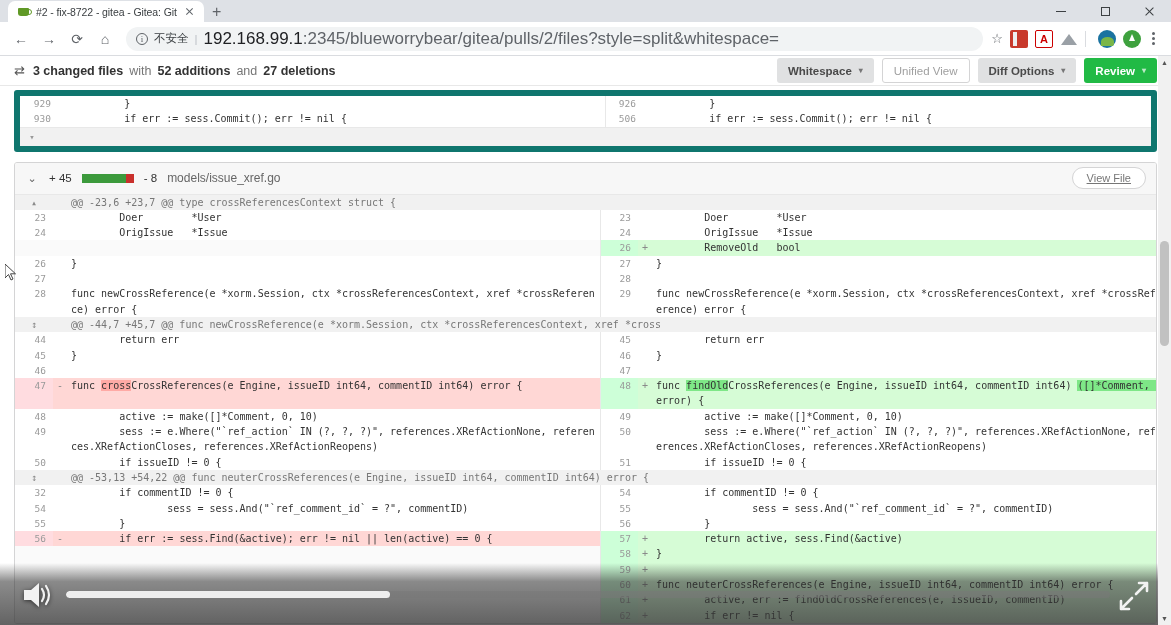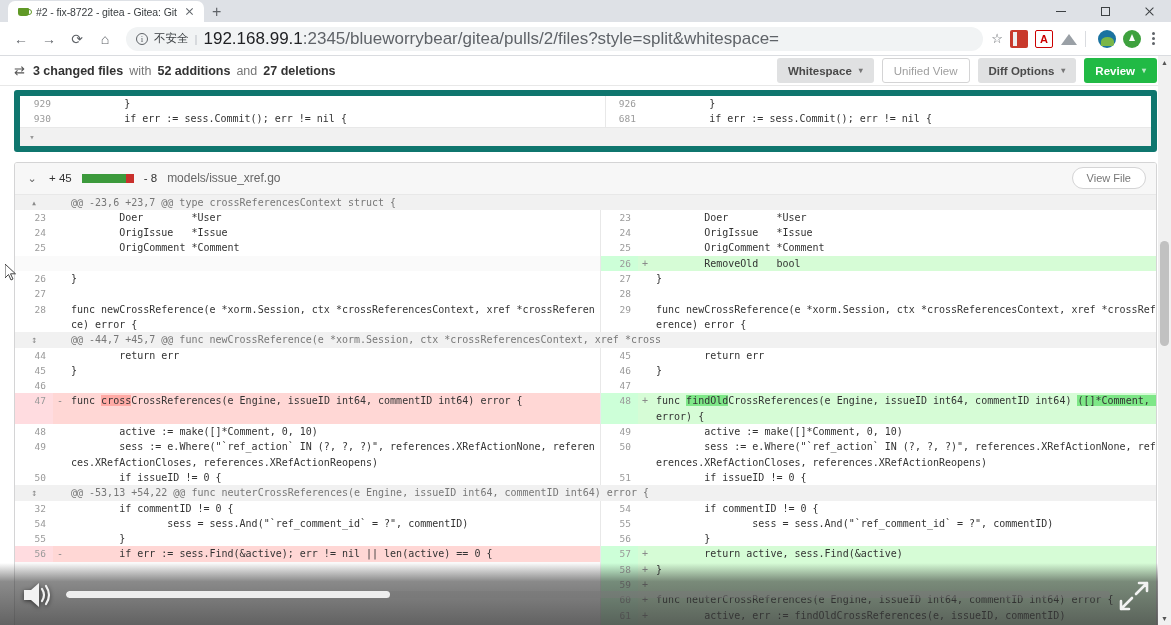--- a/index.html
+++ b/index.html
@@ -152,21 +152,21 @@
     border-bottom:1px solid #e8e8e8; background:#f7f7f7; font-size:12px;
   }
   .chev { color:#666; font-size:11px; cursor:pointer; width:14px; text-align:center;}
   .addnum { color:#333; font-size:11.5px; }
   .delnum { color:#333; font-size:11.5px; }
   .statbar { width:52px; height:9px; display:flex; border:0; }
   .statbar .g { background:#3c9a3c; } .statbar .r { background:#c9302c; }
   .fname { color:#666; font-size:12px; }
   .viewfile {
     margin-left:auto; border:1px solid #d4d4d5; border-radius:11px;
-    padding: 4px 14px; font-size:11px; color:#767676; background:#fff; cursor:pointer;
+    padding: 4px 14px; font-size:11px; color:#767676; background:#fff; cursor:pointer;text-decoration:underline;
   }
 
   
   .vscroll { position:absolute; right:0; top:0; width:13px; height:569px; background:#f1f1f1; }
   .vscroll .thumb { position:absolute; right:2px; top:185px; width:9px; height:105px;
                     background:#c1c1c1; border-radius:5px; }
   .vscroll .arrow { position:absolute; left:0; width:13px; height:13px; color:#555;
                     font-size:7px; text-align:center; line-height:13px; }
 
   
@@ -288,21 +288,21 @@
               <td class="marker"></td>
               <td class="code lsplit">        }</td>
               <td class="lnum">926</td>
               <td class="marker"></td>
               <td class="code">        }</td>
             </tr>
             <tr>
               <td class="lnum">930</td>
               <td class="marker"></td>
               <td class="code lsplit">        if err := sess.Commit(); err != nil {</td>
-              <td class="lnum">681</td>
+              <td class="lnum">506</td>
               <td class="marker"></td>
               <td class="code">        if err := sess.Commit(); err != nil {</td>
             </tr>
           </tbody>
       </table>
       <div style="display:flex;height:19px;background:#f1f1f1;border-top:1px solid #e8e8e8;">
         <div class="expander" style="line-height:19px;">▾</div>
         <div style="flex:1;"></div>
       </div>
     </div>
@@ -345,28 +345,20 @@
             </tr>
             <tr>
               <td class="lnum" style="">24</td>
               <td class="marker" style=""></td>
               <td class="code lsplit" style="">        OrigIssue   *Issue</td>
               <td class="lnum" style="">24</td>
               <td class="marker" style=""></td>
               <td class="code" style="">        OrigIssue   *Issue</td>
             </tr>
             <tr>
-              <td class="lnum" style="">25</td>
-              <td class="marker" style=""></td>
-              <td class="code lsplit" style="">        OrigComment *Comment</td>
-              <td class="lnum" style="">25</td>
-              <td class="marker" style=""></td>
-              <td class="code" style="">        OrigComment *Comment</td>
-            </tr>
-            <tr>
               <td class="lnum" style="background:#fafafa;"></td>
               <td class="marker" style="background:#fafafa;"></td>
               <td class="code lsplit" style="background:#fafafa;"></td>
               <td class="lnum" style="background:#cdffd8;">26</td>
               <td class="marker" style="background:#d6fcd6;">+</td>
               <td class="code" style="background:#d6fcd6;">        RemoveOld   bool</td>
             </tr>
             <tr>
               <td class="lnum" style="">26</td>
               <td class="marker" style=""></td>

